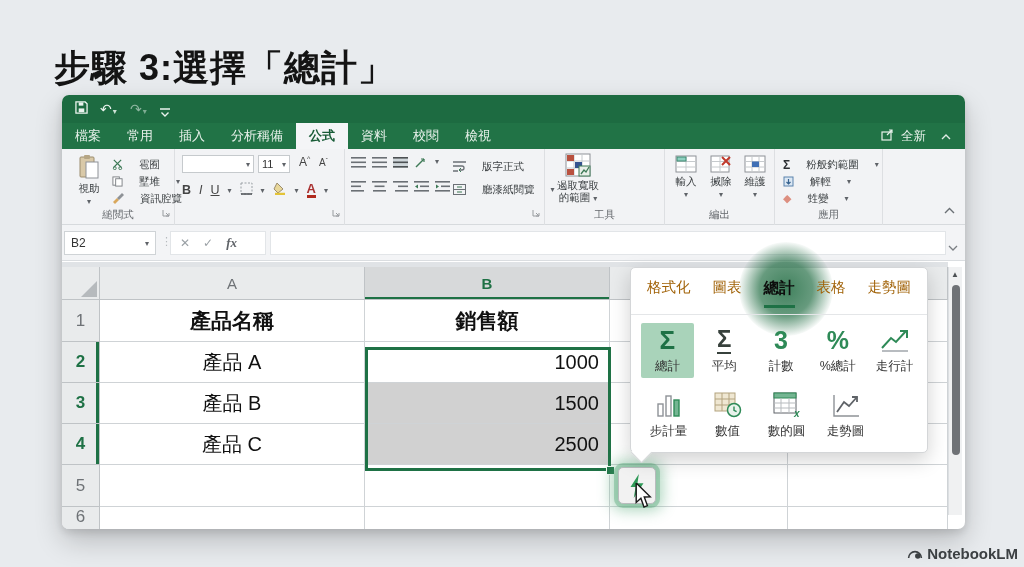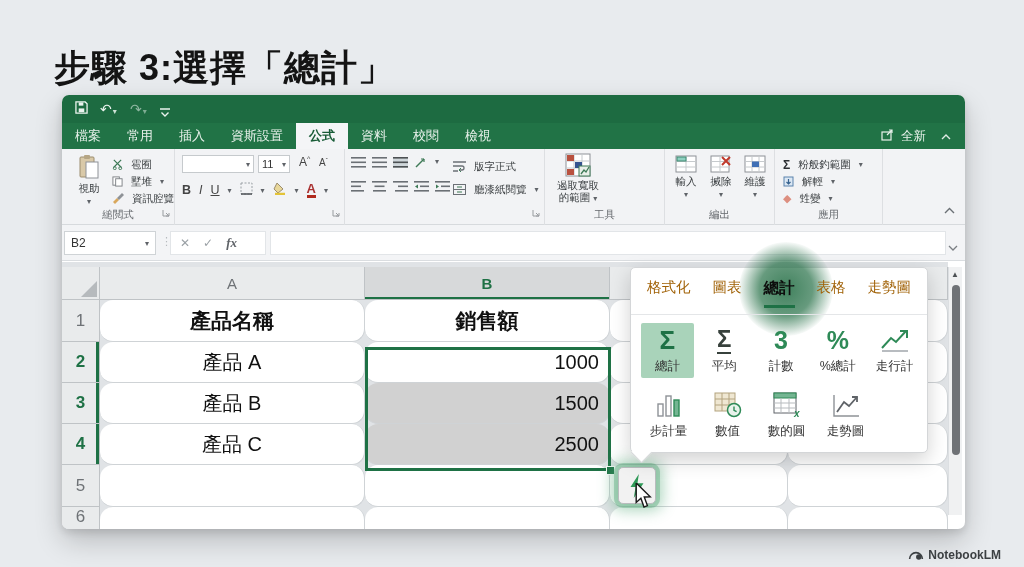--- a/index.html
+++ b/index.html
@@ -39,39 +39,39 @@
   #share-area { position:absolute; right:14px; top:0; height:26px; display:flex; align-items:center; gap:7px; color:#e9f2ec; font-size:12.5px; }
 
   
   #ribbon { left:0; top:54px; width:100%; height:76px; background:#f2f3f5; border-bottom:1px solid #d7dadd; }
   .rgroup { position:absolute; top:0; height:76px; border-right:1px solid #dddfe2; }
   .gname {
     position:absolute; bottom:3px; left:0; right:0; text-align:center;
     font-size:10.5px; color:#65696d;
   }
   .launcher { position:absolute; bottom:4px; right:4px; opacity:.75; }
-  .sitem { display:flex; align-items:center; gap:8px; font-size:10.5px; color:#3c4043; height:17px; white-space:nowrap; }
+  .sitem { display:flex; align-items:center; gap:16px; font-size:10.5px; color:#3c4043; height:17px; white-space:nowrap; }
   .dd { font-size:8px; color:#5f6368; }
   .bigbtn { position:absolute; text-align:center; font-size:10.5px; color:#3c4043; line-height:12px; }
   .combo { background:#fff; border:1px solid #c6cacd; height:18px; display:flex; align-items:center; justify-content:space-between; padding:0 3px; font-size:11px; color:#333; }
   .fbtn { font-size:12.5px; color:#444; margin-right:7px; }
   .alicon rect { fill:#6b7075; }
 
   
   #fbar { left:0; top:130px; width:100%; height:36px; background:#f3f4f6; border-bottom:1px solid #dadde0; }
   #namebox { position:absolute; left:2px; top:6px; width:92px; height:24px; background:#fff; border:1px solid #cfd3d6; font-size:12px; color:#333; display:flex; align-items:center; justify-content:space-between; padding:0 6px; }
   #fxbox { position:absolute; left:108px; top:6px; width:96px; height:24px; background:#fff; border:1px solid #e2e5e8; display:flex; align-items:center; gap:13px; padding:0 9px; color:#9aa0a5; font-size:12px; }
   #fxbox .fx { font-family:"Liberation Serif",serif; font-style:italic; font-weight:bold; color:#5f6368; font-size:13px; }
   #finput { position:absolute; left:208px; top:6px; width:676px; height:24px; background:#fff; border:1px solid #e2e5e8; font-size:12px; padding:2px 6px; color:#333; }
 
   
   #sheet { left:0; top:167px; width:886px; height:267px; background:#e0e3e6; padding-top:5px; }
   .srow { display:flex; }
   .hc { background:#e9ebec; border-right:1px solid #bfc3c6; border-bottom:1px solid #bfc3c6; color:#6e7276; font-size:15px; display:flex; align-items:center; justify-content:center; }
-  .cell { background:#fff; border-right:1px solid #cfd3d6; border-bottom:1px solid #cfd3d6; font-size:19px; color:#111; display:flex; align-items:center;border-radius:13px; }
+  .cell { background:#fff; border-right:1px solid #cfd3d6; border-bottom:1px solid #cfd3d6; font-size:19px; color:#111; display:flex; align-items:center; }
   .c-num { justify-content:flex-end; padding-right:10px; }
   .c-ctr { justify-content:center; }
   .bold { font-weight:bold; }
   .rownum-sel { color:#1e7145 !important; font-weight:bold; box-shadow:inset -3px 0 0 #1e7145; }
   #colB-h { background:#d7d9da; color:#1e7145; font-weight:bold; box-shadow:inset 0 -2px 0 #1e7145; }
   .fill-gray { background:#d1d1d1; }
   #selbox { position:absolute; left:303px; top:85px; width:246px; height:124px; border:3px solid #1e7145; pointer-events:none; }
   #fillhandle { position:absolute; left:544px; top:204px; width:9px; height:9px; background:#1e7145; border:1px solid #fff; }
   #corner-tri { width:0; height:0; border-left:16px solid transparent; border-bottom:16px solid #b6babd; position:absolute; right:2px; bottom:2px; }
 
@@ -114,21 +114,21 @@
   .prow { position:relative; z-index:2; display:flex; gap:4px; padding:8px 6px 0 10px; }
   .pitem { width:55px; text-align:center; color:#333; }
   .pitem .pic { height:34px; display:flex; align-items:center; justify-content:center; }
   .pitem .plab { font-size:12.5px; margin-top:1px; white-space:nowrap; }
   .pitem.selected { background:#a9d3ba; border-radius:2px; padding-bottom:3px; }
   .gsig { font-size:26px; font-weight:bold; color:#1e7145; line-height:30px; }
   .dsig { font-size:24px; font-weight:bold; color:#37413c; border-bottom:2px solid #37413c; line-height:26px; }
   .gnum { font-size:25px; color:#2e8a57; font-weight:bold; }
 
   
-  #watermark { right:23px; bottom:5px; font-size:12px; color:#3c4043; display:flex; align-items:center; gap:4px; font-weight:bold; }
+  #watermark { right:6px; bottom:5px; font-size:15px; color:#3c4043; display:flex; align-items:center; gap:4px; font-weight:bold; }
 </style>
 </head>
 <body>
 
 <div id="page-title" class="abs">步驟 3:選擇「總計」</div>
 
 <div id="window" class="abs">
 
   <div id="titlebar" class="abs">
     <span class="qat" style="left:13px">
@@ -145,21 +145,21 @@
           <path d="M0 1h10" stroke="#eaf3ee" stroke-width="1.5"></path>
           <path d="M1.5 4.5 5 8 8.5 4.5" fill="none" stroke="#eaf3ee" stroke-width="1.4"></path>
         </svg>
     </span>
   </div>
 
   <div id="tabbar" class="abs">
     <div class="rtab">檔案</div>
     <div class="rtab">常用</div>
     <div class="rtab">插入</div>
-    <div class="rtab">資斯設置</div>
+    <div class="rtab">分析稱備</div>
     <div class="rtab active">公式</div>
     <div class="rtab">資料</div>
     <div class="rtab">校閱</div>
     <div class="rtab">檢視</div>
     <div id="share-area">
       <span>
         <svg width="13" height="12" viewBox="0 0 13 12">
             <rect x="1" y="3" width="9" height="8" fill="none" stroke="#e9f2ec" stroke-width="1.2"></rect>
             <path d="M6 6 11 1 M8 1h3v3" fill="none" stroke="#e9f2ec" stroke-width="1.2"></path>
           </svg>

